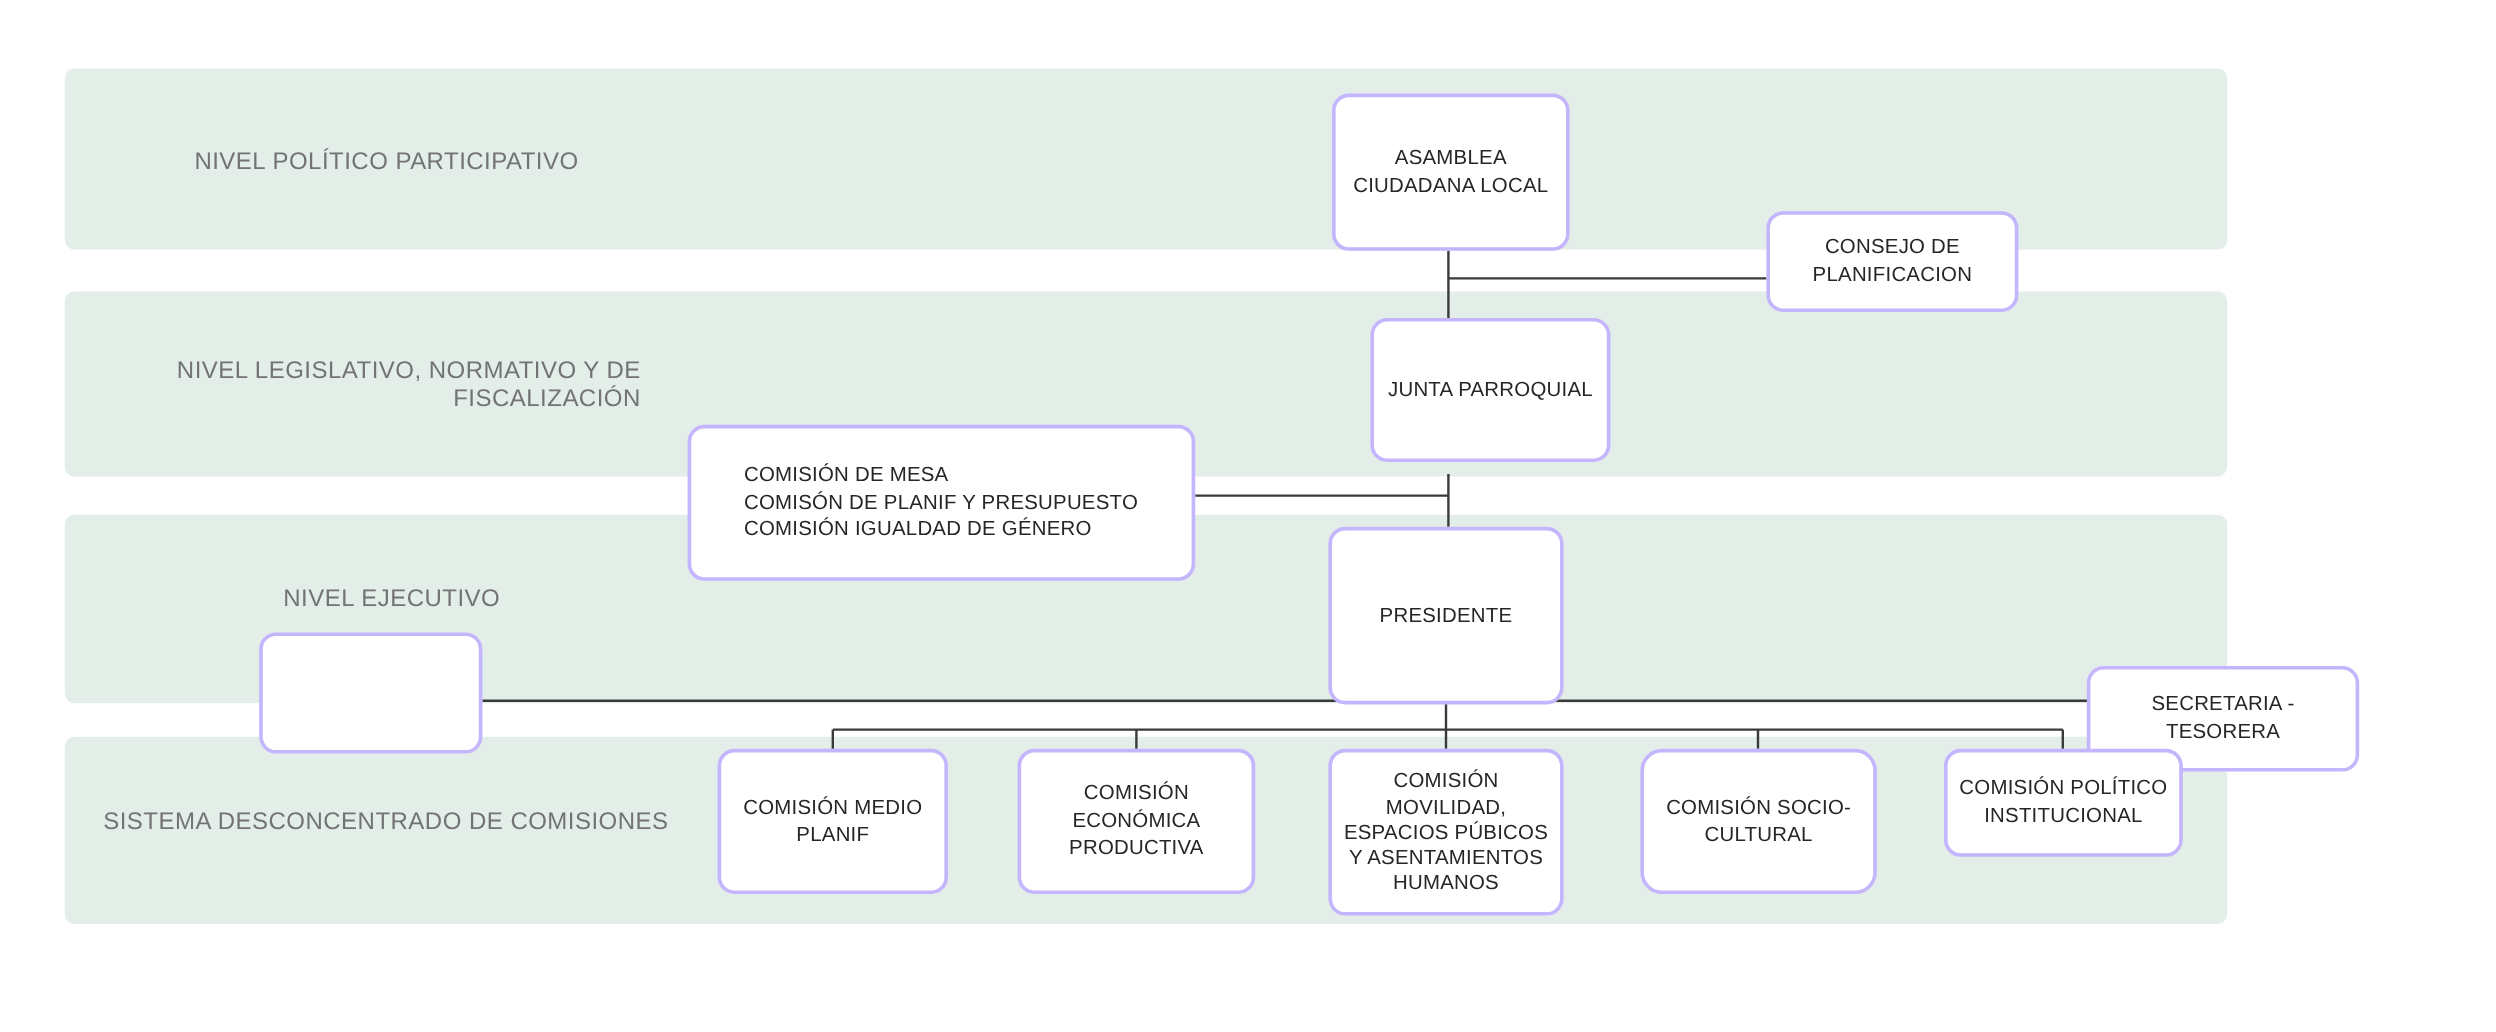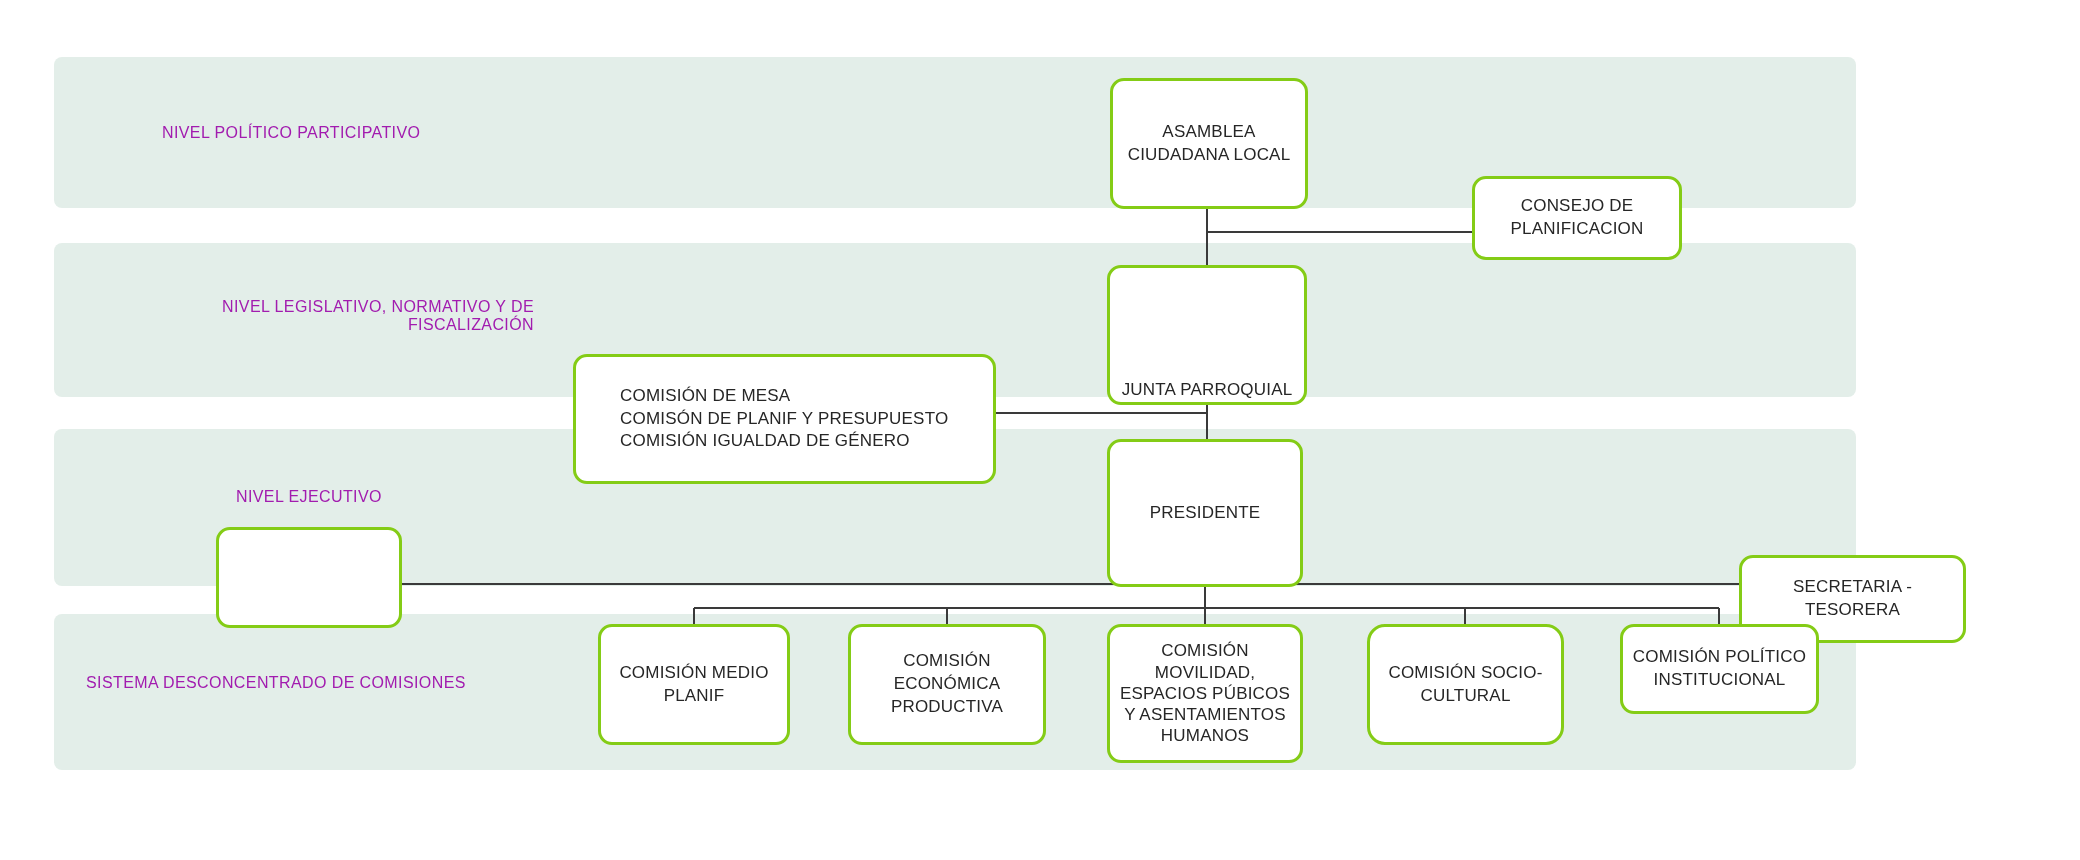--- a/index.html
+++ b/index.html
@@ -23,41 +23,41 @@
     background: #e3eee9;
     border-radius: 8px;
   }
   .band1 { top: 57px;  height: 151px; }
   .band2 { top: 243px; height: 154px; }
   .band3 { top: 429px; height: 157px; }
   .band4 { top: 614px; height: 156px; }
 
   .level-label {
     position: absolute;
-    font-size: 16px;
+    font-size: 20px;
     letter-spacing: .4px;
     white-space: pre-line;
-    color: #a21caf;
+    color: #737373;
   }
   .level-label.centered { text-align: right; }
 
   .wires {
     position: absolute;
     left: 0;
     top: 0;
   }
   .wires line {
     stroke: #3a3a3a;
     stroke-width: 2;
   }
 
   .node {
     position: absolute;
     background: #ffffff;
-    border: 3px solid #84cc16;
+    border: 3px solid #c4b5fd;
     border-radius: 14px;
     display: flex;
     align-items: center;
     justify-content: center;
     box-sizing: border-box;
   }
   .node-label {
     font-size: 17px;
     line-height: 1.35;
     text-align: center;
@@ -103,21 +103,21 @@
   <div class="node" style="left:1110px; top:78px; width:198px; height:131px;">
     <span class="node-label">ASAMBLEA
 CIUDADANA LOCAL</span>
   </div>
 
   <div class="node" style="left:1472px; top:176px; width:210px; height:84px;">
     <span class="node-label">CONSEJO DE
 PLANIFICACION</span>
   </div>
 
-  <div class="node" style="left:1107px; top:265px; width:200px; height:140px;align-items:flex-end;">
+  <div class="node" style="left:1142px; top:265px; width:200px; height:120px;">
     <span class="node-label">JUNTA PARROQUIAL</span>
   </div>
 
   <div class="node" style="left:573px; top:354px; width:423px; height:130px; justify-content:flex-start;">
     <span class="node-label left">COMISIÓN DE MESA
 COMISÓN DE PLANIF Y PRESUPUESTO
 COMISIÓN IGUALDAD DE GÉNERO</span>
   </div>
 
   <div class="node" style="left:1107px; top:439px; width:196px; height:148px;">

